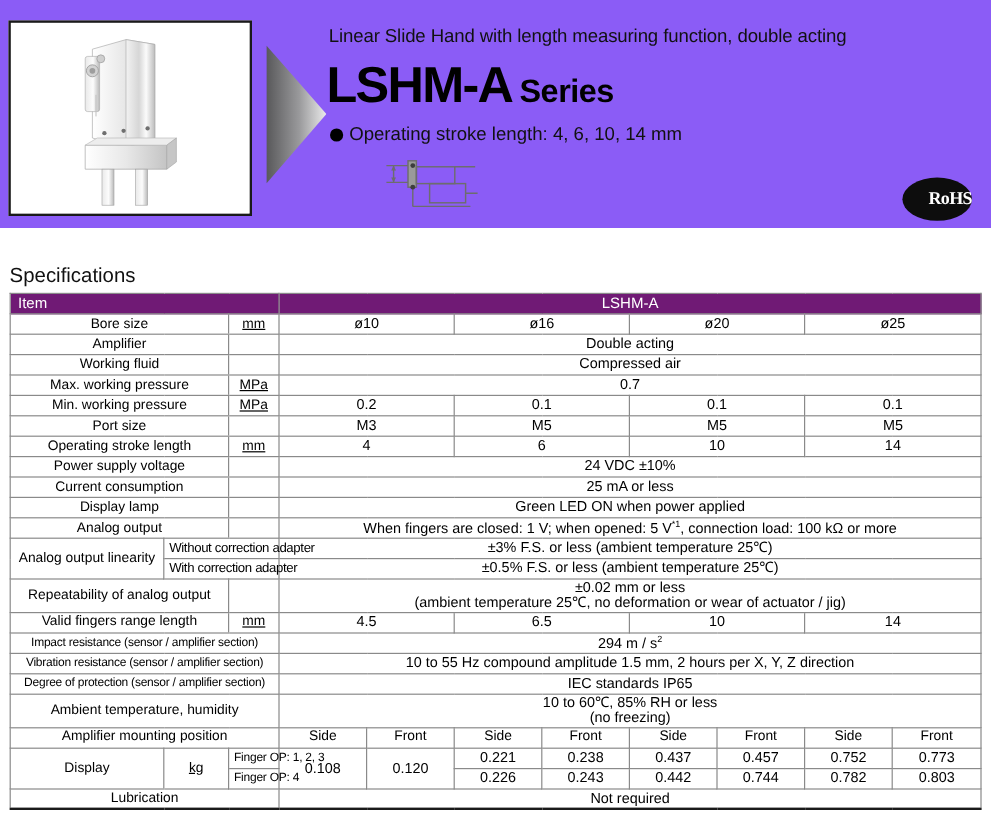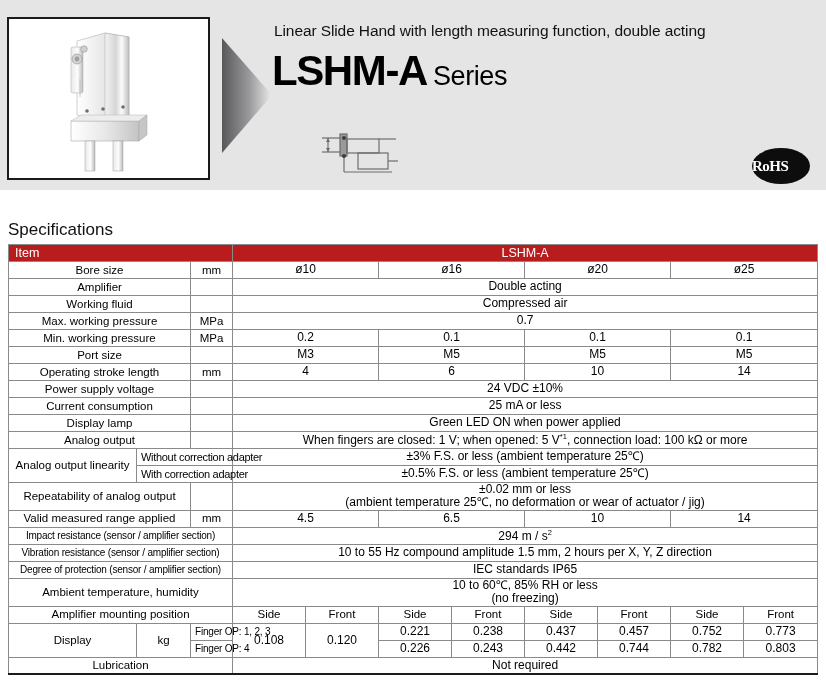--- a/index.html
+++ b/index.html
@@ -8,21 +8,21 @@
     background: #ffffff;
     font-family: "Liberation Sans", sans-serif;
     color: #000;
     overflow: hidden;
   }
 
   
   .header {
     position: relative;
     width: 826px; height: 190px;
-    background: #e5e5e5;
+    background: #8b5cf6;
   }
   .photo-frame {
     position: absolute; left: 7px; top: 17px;
     width: 203px; height: 163px;
     background: #ffffff;
     border: 2px solid #1a1a1a;
   }
   .photo-inner { position: absolute; inset: 0; overflow: hidden; }
 
   .gray-triangle {
@@ -37,42 +37,42 @@
   }
   .head-title {
     position: absolute; left: 272px; top: 47px;
     white-space: nowrap;
   }
   .head-title .model {
     font-size: 42px; font-weight: bold; letter-spacing: -1.4px;
     vertical-align: baseline;
   }
   .head-title .series {
-    font-size: 27px; font-weight: normal; letter-spacing: -0.4px;
+    font-size: 27px; font-weight: bold; letter-spacing: -0.4px;
     margin-left: 6px;
   }
   .head-bullet {
     position: absolute; left: 275px; top: 104px;
     font-size: 15.5px; white-space: nowrap; color: #111;
   }
   .head-bullet .dot {
     display: inline-block; width: 11px; height: 11px;
     background: #000; border-radius: 50%;
     margin-right: 5px; vertical-align: -1px;
   }
   .stroke-diagram {
     position: absolute; left: 318px; top: 132px;
     width: 86px; height: 48px;
   }
   .rohs {
     position: absolute; left: 752px; top: 148px;
     width: 58px; height: 36px;
     background: #0d0d0d;
     border-radius: 50%;
-    display: flex; align-items: center; justify-content: flex-start;
+    display: flex; align-items: center; justify-content: flex-end;
   }
   .rohs span {
     color: #fff; font-size: 15px; font-weight: bold;
     letter-spacing: -0.5px; font-family: "Liberation Serif", serif;
   }
 
   
   .spec-title {
     position: absolute; left: 8px; top: 220px;
     font-size: 17px; color: #111; text-align: center;
@@ -88,35 +88,36 @@
   table.spec td, table.spec th {
     border: 1px solid #8a8a8a;
     padding: 0 4px;
     height: 17px;
     text-align: center;
     vertical-align: middle;
     font-weight: normal;
     line-height: 1.12;
   }
   .hdr {
-    background: #b91c1c; color: #ffffff;
+    background: #701a75; color: #ffffff;
     font-weight: bold; font-size: 12.5px;
     height: 19px;
   }
   .hdr.left { text-align: left; padding-left: 6px; }
 
   td.item {
     text-align: left; padding-left: 6px;
     white-space: nowrap;
     margin-top: 12px;
   }
   td.unit {
     text-align: right; padding-right: 5px;
     border-left: none;
     white-space: nowrap;
+    text-decoration: underline;
   }
   td.item.noright { border-right: none; }
   td.sublabel {
     font-size: 11px; text-align: left; padding-left: 3px;
     letter-spacing: -0.3px; white-space: nowrap;
   }
   td.small {
     font-size: 10px; text-align: left; padding-left: 5px;
     letter-spacing: -0.2px; white-space: nowrap;
   }
@@ -184,20 +185,23 @@
       <polygon points="0,0 50,57 0,115" fill="url(#trig)"></polygon>
     </svg>
   </div>
 
   <div class="head-sub">Linear Slide Hand with length measuring function, double acting</div>
 
   <div class="head-title">
     <span class="model">LSHM-A</span><span class="series">Series</span>
   </div>
 
+  <div class="head-bullet">
+    <span class="dot"></span><span>Operating stroke length: 4, 6, 10, 14 mm</span>
+  </div>
 
   <div class="stroke-diagram">
     <svg viewBox="0 0 86 48" width="86" height="48" stroke="#6d6d6d" fill="none" stroke-width="1.2">
       <line x1="4" y1="6" x2="26" y2="6"></line>
       <line x1="4" y1="20" x2="26" y2="20"></line>
       <line x1="10" y1="6" x2="10" y2="20"></line>
       <path d="M8,10 L10,6 L12,10 Z" fill="#6d6d6d" stroke="none"></path>
       <path d="M8,16 L10,20 L12,16 Z" fill="#6d6d6d" stroke="none"></path>
       <rect x="22" y="2" width="7" height="22" fill="#9a9a9a" stroke="#6d6d6d"></rect>
       <rect x="29" y="7" width="32" height="14"></rect>
@@ -329,21 +333,21 @@
     <tr>
       <td class="item noright" colspan="2">Repeatability of analog output</td>
       <td class="unit"></td>
       <td class="val two-line" colspan="8">
         <div>±0.02 mm or less</div>
         <div>(ambient temperature 25℃, no deformation or wear of actuator / jig)</div>
       </td>
     </tr>
 
     <tr>
-      <td class="item noright" colspan="2">Valid measured range applied</td>
+      <td class="item noright" colspan="2">Valid fingers range length</td>
       <td class="unit">mm</td>
       <td class="val" colspan="2">4.5</td>
       <td class="val" colspan="2">6.5</td>
       <td class="val" colspan="2">10</td>
       <td class="val" colspan="2">14</td>
     </tr>
 
     <tr>
       <td class="small" colspan="3">Impact resistance (sensor / amplifier section)</td>
       <td class="val" colspan="8"><span>294 m / s</span><sup>2</sup></td>

